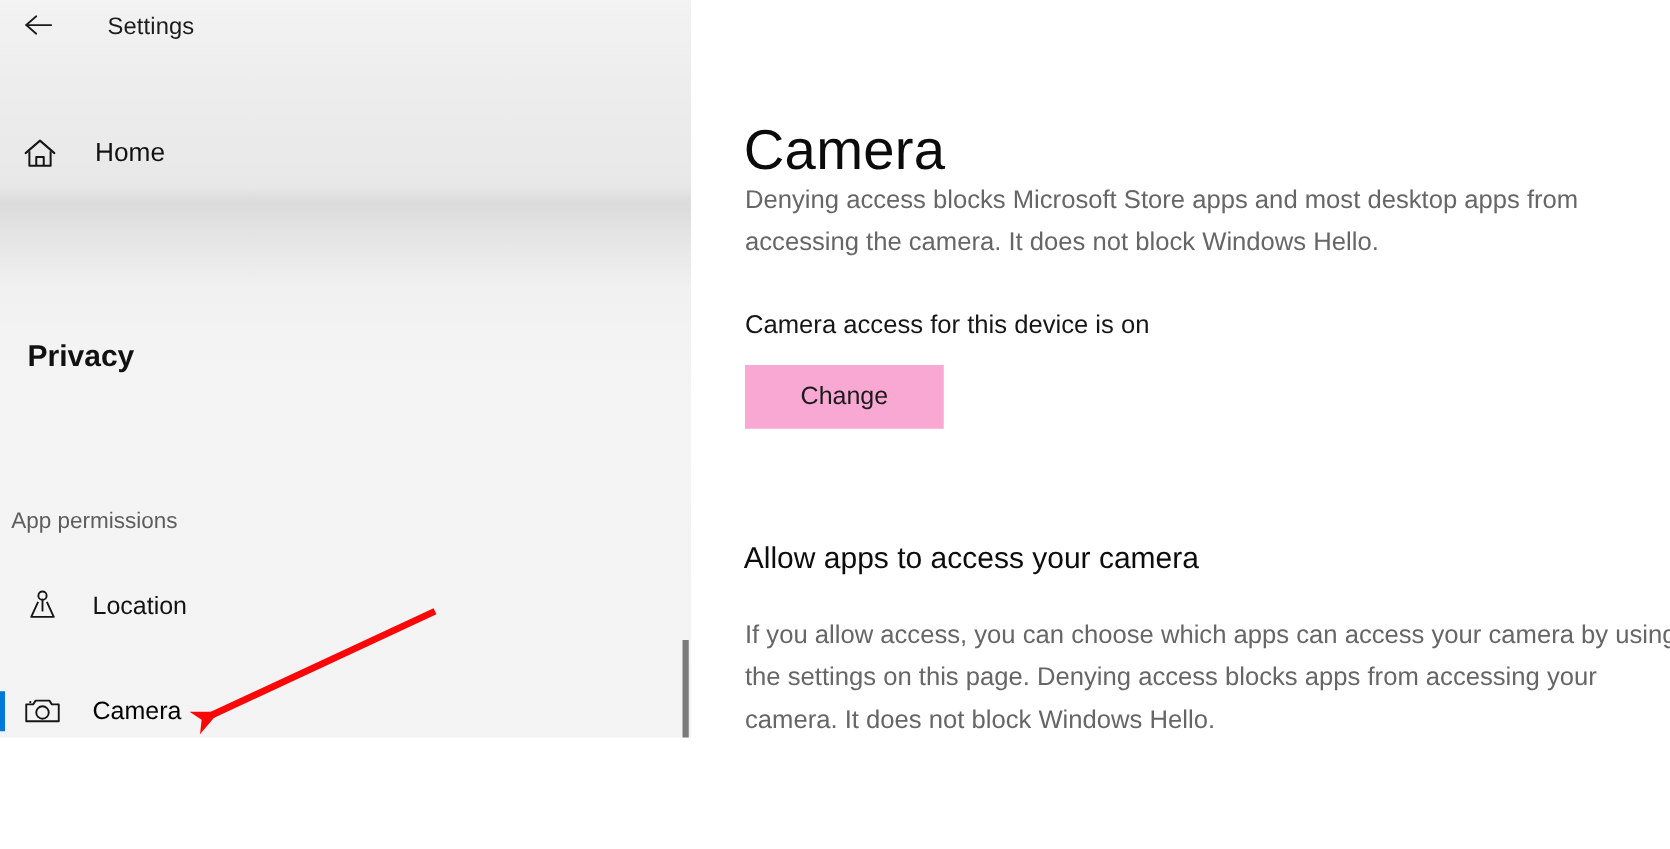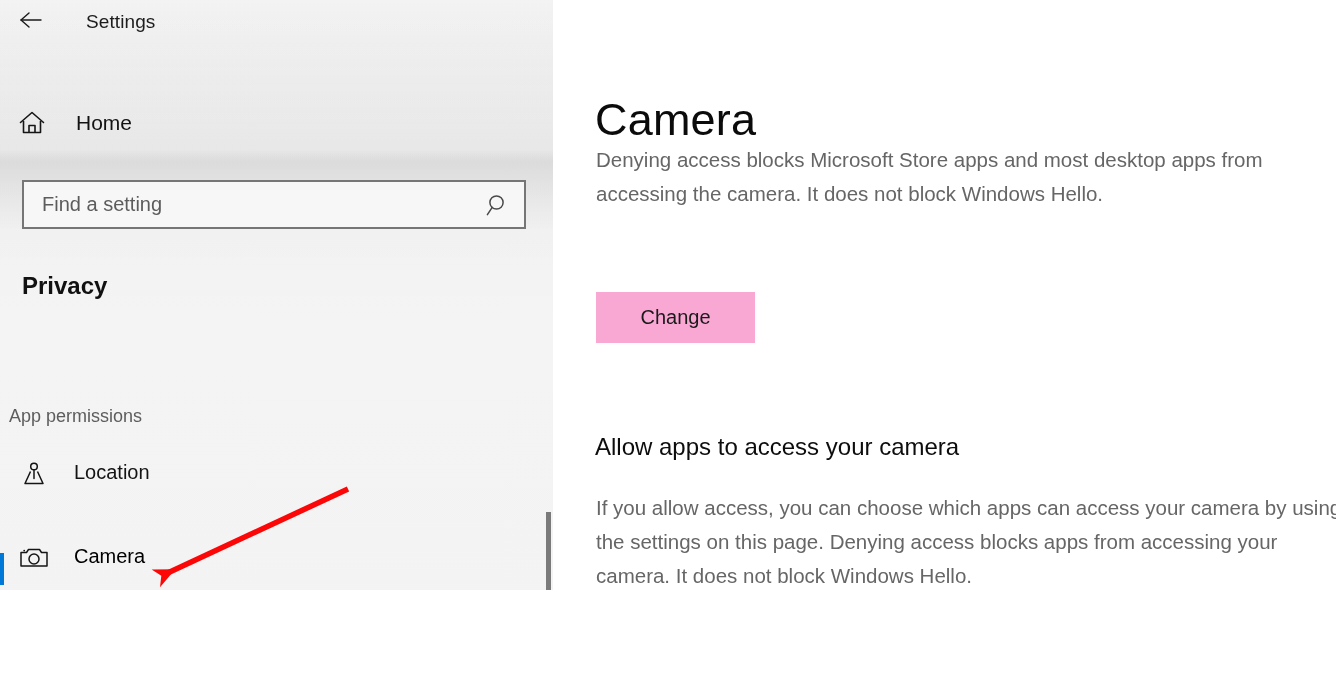--- a/index.html
+++ b/index.html
@@ -128,21 +128,21 @@
     color: #5d5d5d;
     white-space: nowrap;
   }
 
   .nav-item {
     position: absolute;
     left: 0;
     width: 553px;
     height: 48px;
     display: flex;
-    align-items: flex-start;
+    align-items: center;
     cursor: pointer;
   }
   .nav-item .nav-ico {
     width: 48px;
     display: flex; align-items: center; justify-content: center;
     margin-left: 10px;
   }
   .nav-item .nav-lbl {
     font-size: 20px;
     color: #131313;
@@ -329,29 +329,20 @@
       <span class="ico">
         <svg width="28" height="26" viewBox="0 0 28 26">
           <path d="M2.5 12.5 L14 2.5 L25.5 12.5" fill="none" stroke="#151515" stroke-width="1.6" stroke-linecap="round" stroke-linejoin="round"></path>
           <path d="M5.5 11 L5.5 22.5 L22.5 22.5 L22.5 11" fill="none" stroke="#151515" stroke-width="1.6" stroke-linejoin="round"></path>
           <path d="M11 22.5 L11 15.5 L17 15.5 L17 22.5" fill="none" stroke="#151515" stroke-width="1.6" stroke-linejoin="round"></path>
         </svg>
       </span>
       <span class="lbl">Home</span>
     </div>
 
-    <div id="search-box">
-      <div id="search-input-text">Find a setting</div>
-      <div id="search-icon-wrap">
-        <svg width="26" height="26" viewBox="0 0 26 26">
-          <circle cx="11.5" cy="10.5" r="6.6" fill="none" stroke="#4a4a4a" stroke-width="1.5"></circle>
-          <line x1="7.2" y1="15.4" x2="2.4" y2="22.6" stroke="#4a4a4a" stroke-width="1.5" stroke-linecap="round"></line>
-        </svg>
-      </div>
-    </div>
 
     <div id="privacy-header">Privacy</div>
 
     <div id="group-label">App permissions</div>
 
     <div class="nav-item" id="nav-location">
       <span class="nav-ico">
         <svg width="28" height="28" viewBox="0 0 28 28">
           <circle cx="14" cy="5.5" r="3.3" fill="none" stroke="#151515" stroke-width="1.5"></circle>
           <line x1="14" y1="8.8" x2="14" y2="17.5" stroke="#151515" stroke-width="1.5" stroke-linecap="round"></line>
@@ -406,20 +397,21 @@
           <line x1="12.5" y1="1.5" x2="1.5" y2="12.5" stroke="#111" stroke-width="1.2"></line>
         </svg>
       </div>
     </div>
 
     <div id="clipped-para">Denying access blocks Microsoft Store apps and most desktop apps from accessing the camera. It does not block Windows Hello.</div>
 
     <div id="title-mask"></div>
     <div id="page-title">Camera</div>
 
+    <div id="device-access-status">Camera access for this device is on</div>
 
     <button id="change-btn" style="background: #f9a8d4;">Change</button>
 
     <div id="allow-heading">Allow apps to access your camera</div>
 
     <div id="allow-desc">If you allow access, you can choose which apps can access your camera by using the settings on this page. Denying access blocks apps from accessing your camera. It does not block Windows Hello.</div>
 
     <div id="toggle-switch" style="background: rgb(10, 120, 208);">
       <div id="toggle-knob"></div>
     </div>

